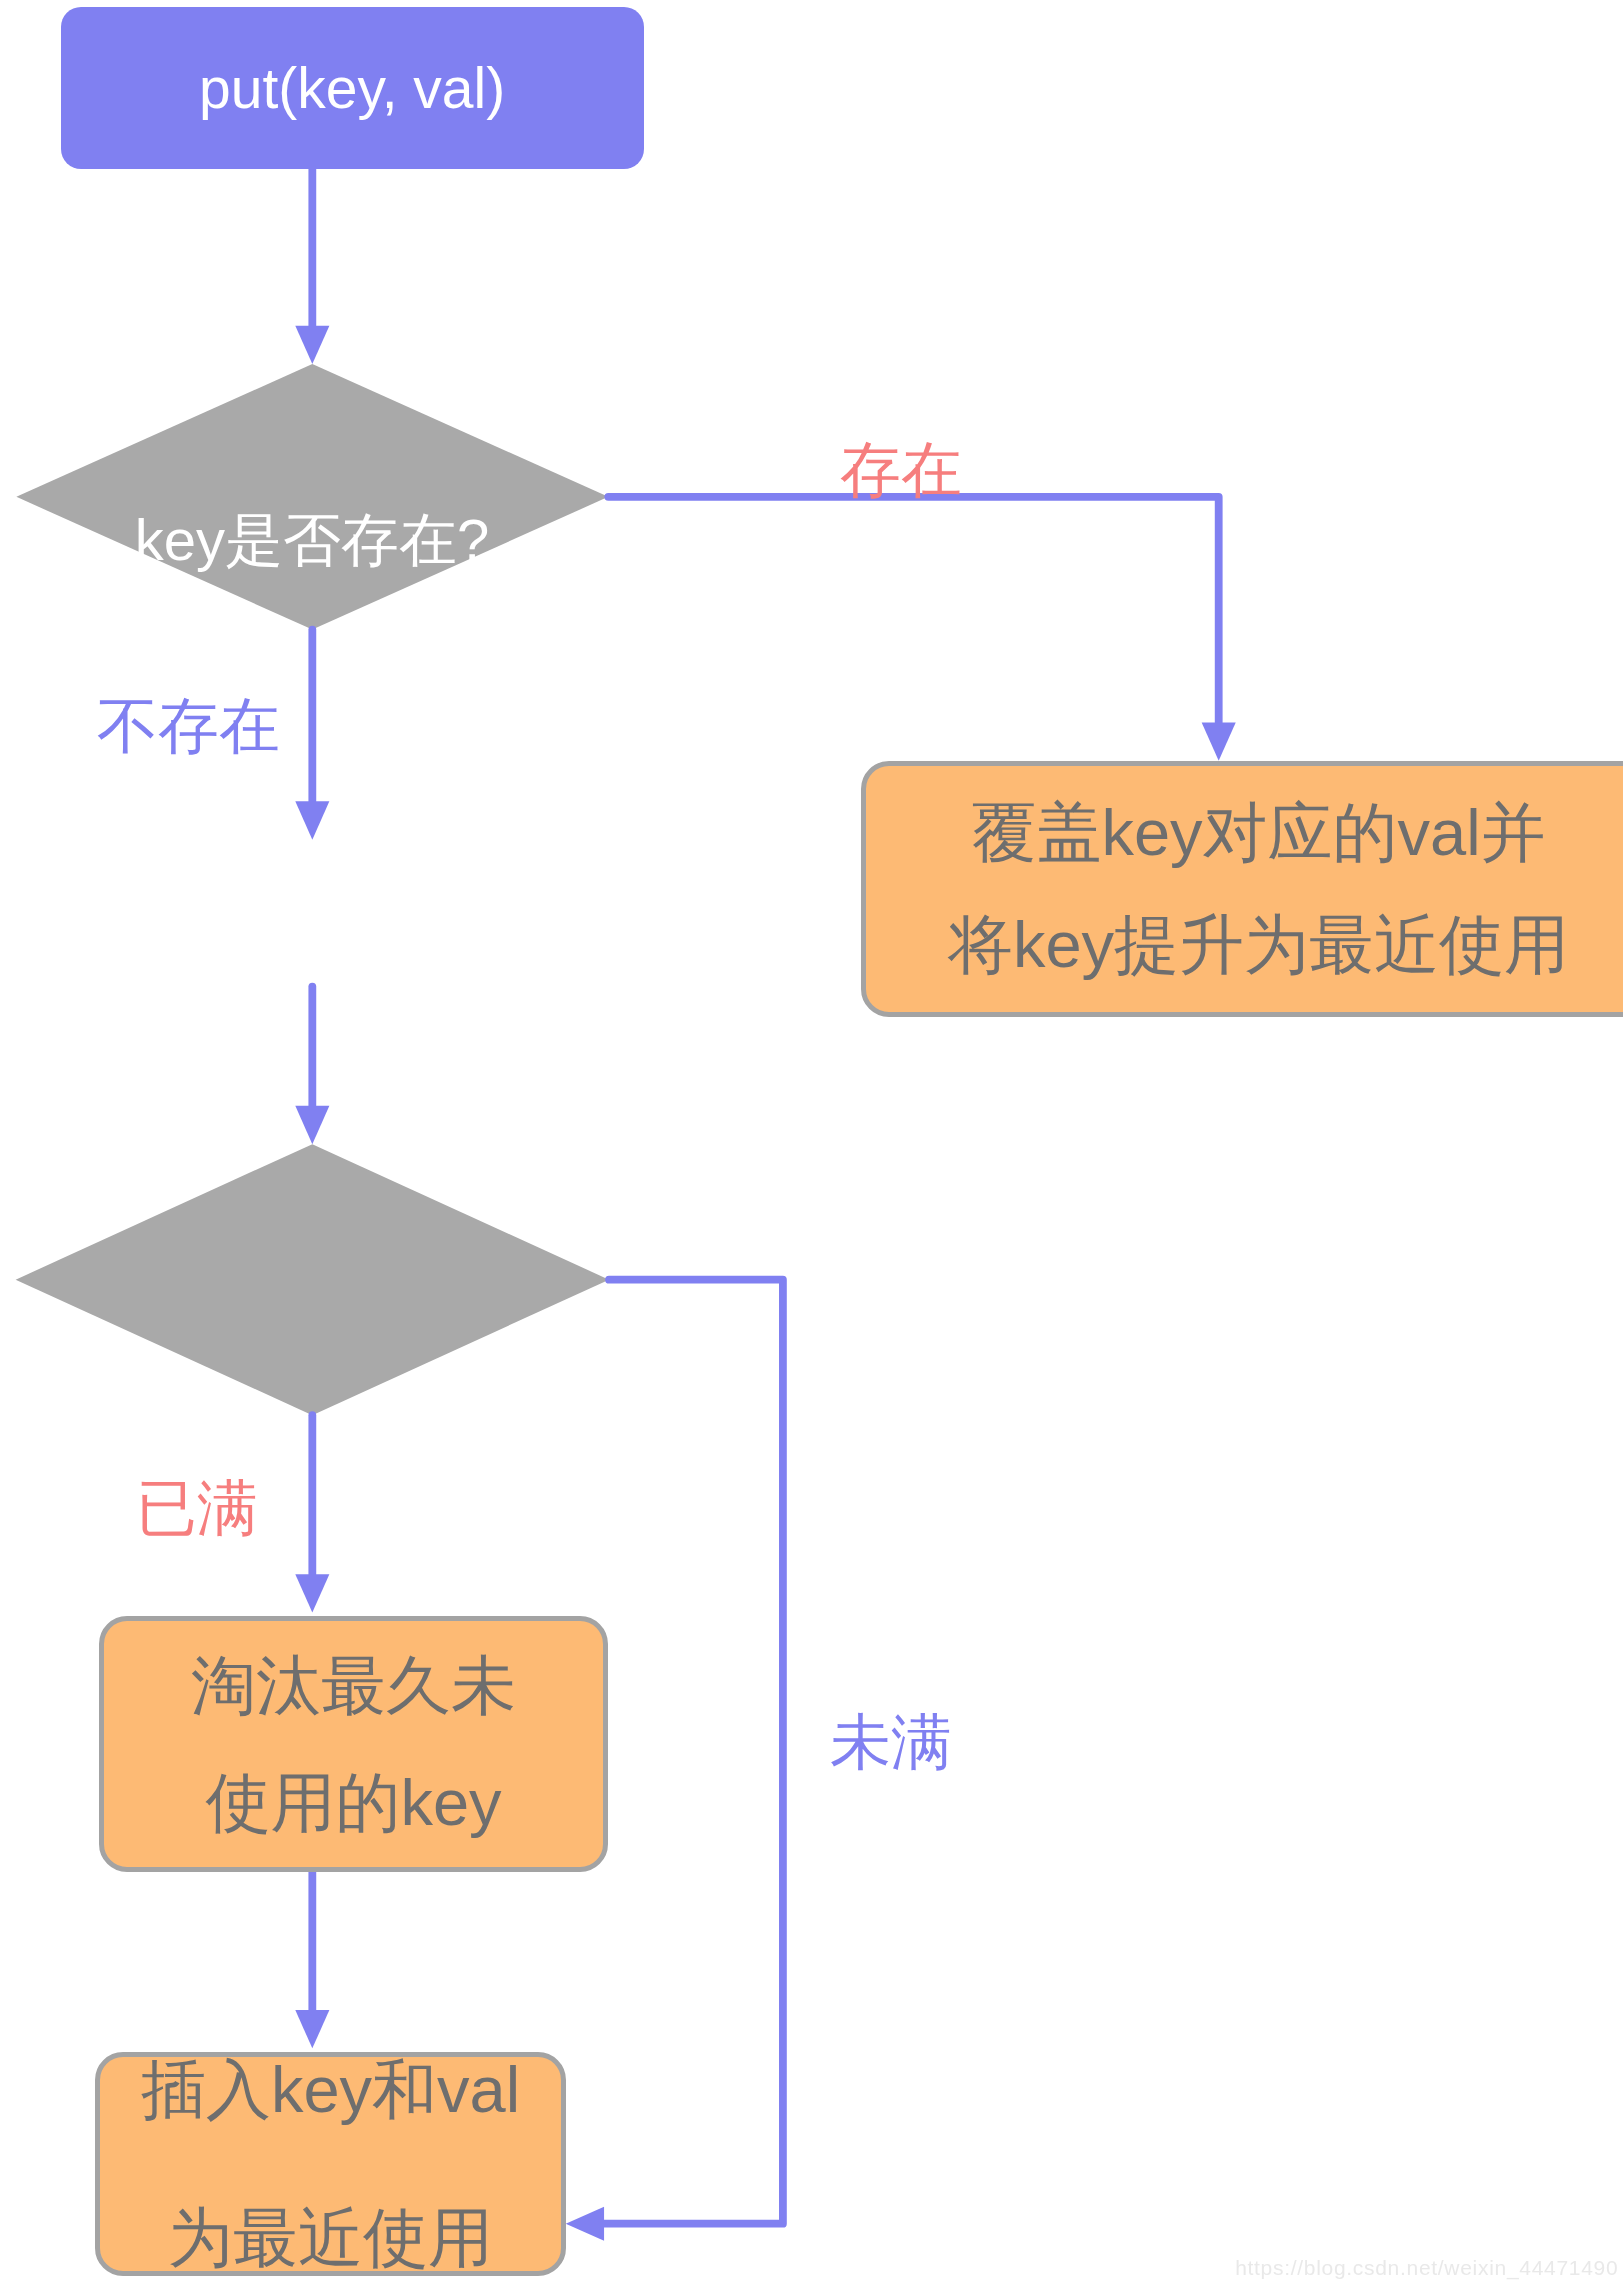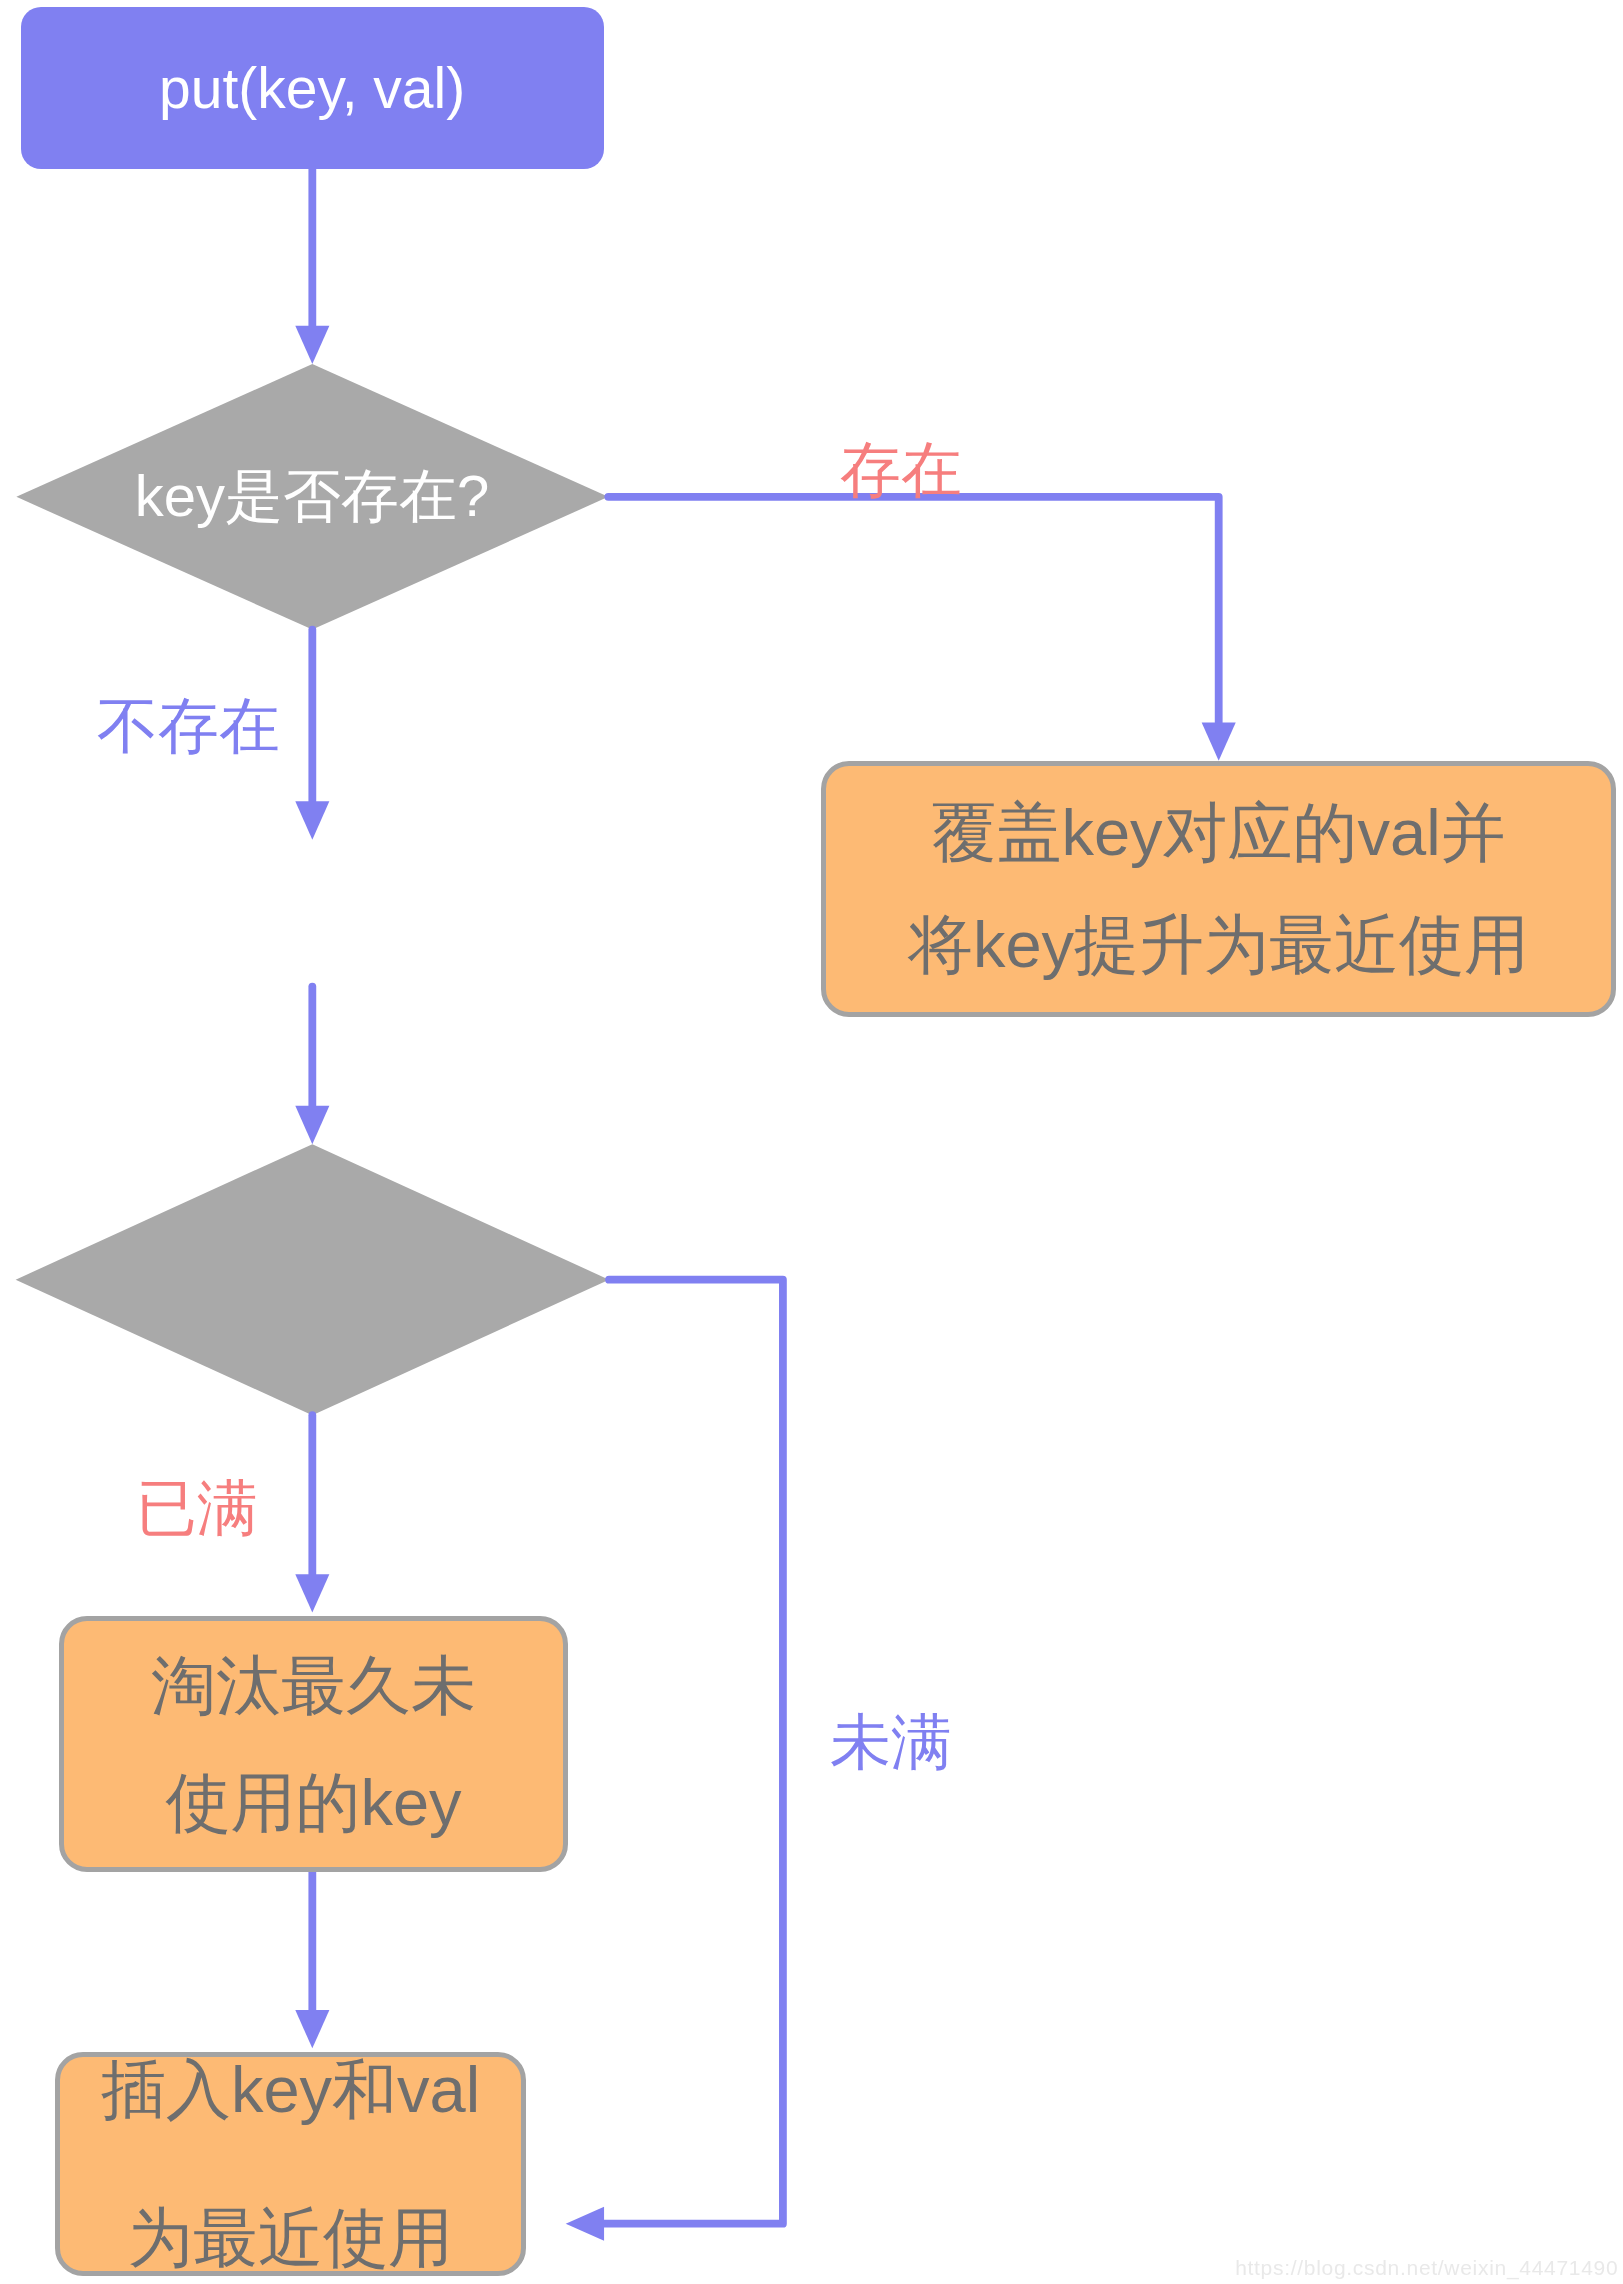--- a/index.html
+++ b/index.html
@@ -25,21 +25,21 @@
   .edge {
     fill: none;
     stroke: var(--accent);
     stroke-width: 11px;
     stroke-linecap: round;
     stroke-linejoin: round;
   }
   .arrowhead-fill { fill: var(--accent); stroke: none; }
   .diamond-shape { fill: var(--node-gray); stroke: none; }
 
-  .node { position: absolute; display: flex; align-items: center; justify-content: center; text-align: center; }
+  .node { position: absolute; display: flex; align-items: center; justify-content: center; text-align: center; margin-left: 40px; }
   .start-node {
     left: 20.6px; top: 7px; width: 583px; height: 162px;
     background: var(--accent);
     border-radius: 20px;
     color: var(--start-text);
     font-size: 57px;
   }
   .process-node {
     background: #fdba74;
     border: 5.7px solid var(--box-border);
@@ -53,20 +53,21 @@
   .process-evict { left: 59px; top: 1616px; width: 509px; height: 256px; line-height: 1.8; }
   .process-insert { left: 55px; top: 2052px; width: 471px; height: 224px; line-height: 1.6; gap: 44px; }
 
   .diamond-label {
     position: absolute;
     transform: translate(-50%, -50%);
     color: #ffffff;
     font-size: 58px;
     white-space: nowrap;
     text-align: right;
+    margin-top: 44px;
   }
   .diamond-label.d1 { left: 312px; top: 497px; }
   .diamond-label.d2 { left: 312px; top: 1280px; }
 
   .edge-label { position: absolute; font-size: 61px; white-space: nowrap; }
   .edge-label.yes { color: var(--branch-yes); margin-top: 6px; }
   .edge-label.no  { color: var(--accent); }
   .label-exists     { left: 840px; top: 424px; }
   .label-not-exists { left: 97px;  top: 686px; }
   .label-full       { left: 136px;  top: 1462px; }

